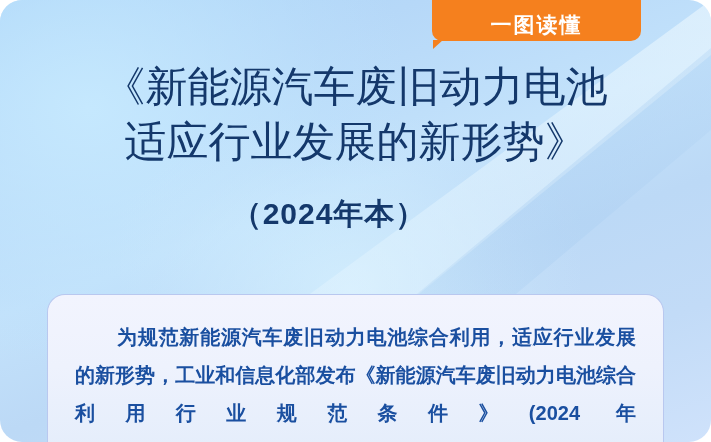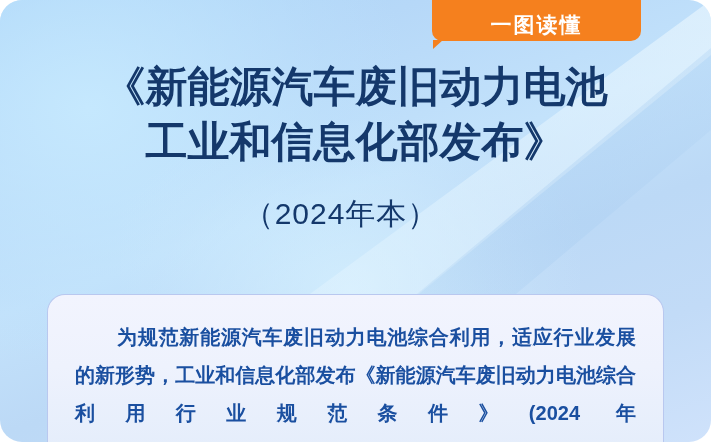--- a/index.html
+++ b/index.html
@@ -89,36 +89,36 @@
 
   
   .headline {
     position: absolute;
     left: 0;
     top: 60px;
     width: 711px;
     text-align: center;
     color: #14386b;
     font-size: 42px;
-    font-weight: 700;
+    font-weight: 400;
     line-height: 1.30;
     letter-spacing: 0px;
     white-space: nowrap;
   }
   .headline .ln { display: block; }
 
   .subtitle {
     position: absolute;
-    left: 12px;
+    left: 0;
     top: 196px;
     width: 658px;
     text-align: center;
     color: #14386b;
     font-size: 30px;
-    font-weight: 400;
+    font-weight: 700;
     letter-spacing: 1px;
     line-height: 1.2;
     white-space: nowrap;
   }
 
   
   .card {
     position: absolute;
     left: 47px;
     top: 294px;
@@ -171,21 +171,21 @@
     </svg>
   </div>
 
   <div class="badge-tail"></div>
   <div class="badge">
     <span class="badge-text">一图读懂</span>
   </div>
 
   <div class="headline">
     <span class="ln">《新能源汽车废旧动力电池</span>
-    <span class="ln">工业和信息化部发布》</span>
+    <span class="ln">适应行业发展的新形势》</span>
   </div>
 
   <div class="subtitle">（2024年本）</div>
 
   <div class="card">
     <p class="card-text">为规范新能源汽车废旧动力电池综合利用，适应行业发展的新形势，工业和信息化部发布《新能源汽车废旧动力电池综合利用行业规范条件》(2024 年</p>
   </div>
 
 </div>
 

